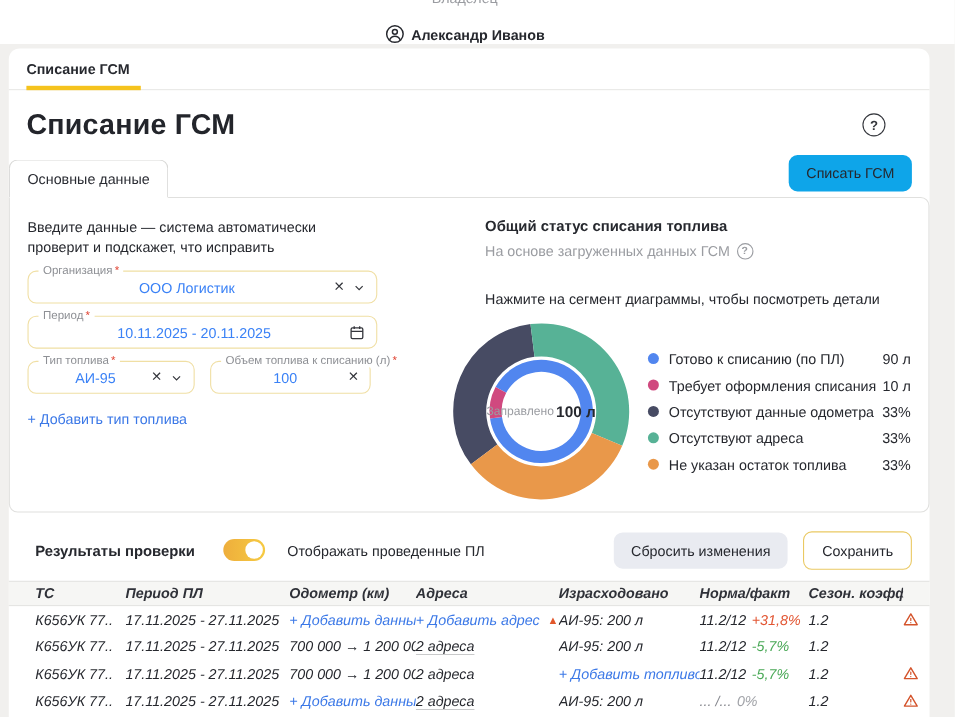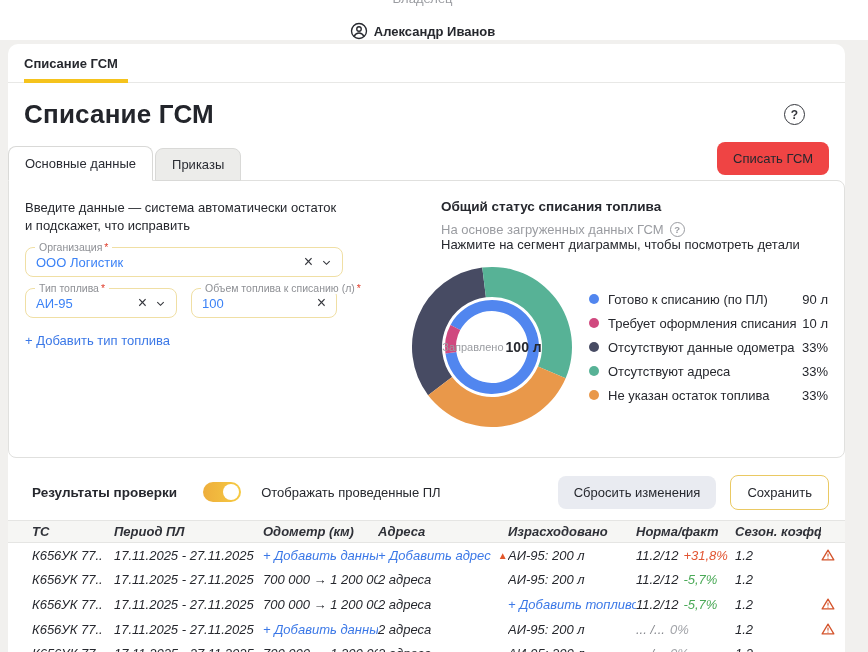--- a/index.html
+++ b/index.html
@@ -29,46 +29,46 @@
               display:flex; align-items:center; justify-content:center;
               font-size:12px; font-weight:700; color:#34363c; cursor:pointer; }
   
   .tabsrow { display:flex; align-items:flex-end; padding:2px 16px 0 0; position:relative; z-index:2; }
   .tab { font-size:13px; font-weight:400; color:#2a2c33; background:#ececea;
          border:1px solid #d9d9d7; border-radius:8px 8px 0 0; padding:8px 16px;
          margin-right:2px; margin-bottom:-1px; cursor:pointer; }
   .tab.active { background:#fff; border-bottom:1px solid #fff; padding:9px 16px; }
   .btn { font-family:inherit; font-size:13px; border:none; border-radius:8px;
          padding:9px 16px; cursor:pointer; color:#26282e; }
-  .btn-yellow { background:#ef4444; margin-left:auto; margin-bottom:5px; }
+  .btn-yellow { background:#0ea5e9; margin-left:auto; margin-bottom:5px; }
   
   .panel { border:1px solid #e0e0de; border-radius:0 8px 8px 8px; margin:0;
            display:flex; padding:18px 16px 6px; min-height:278px; }
   .formcol { width:318px; flex:none; }
   .intro { font-size:13px; line-height:18px; color:#26282e; margin-bottom:12px; }
   .field { position:relative; height:30px; border:1.5px solid #f0dfa4; border-radius:8px;
            display:flex; align-items:center; padding:0 10px; margin-bottom:11px;
-           background:#fff; cursor:text; }
+           background:#fff; cursor:text;text-align:center; }
   .flabel { position:absolute; top:-7px; left:9px; background:#fff; padding:0 4px;
             font-size:10.5px; color:#8e9095; white-space:nowrap; }
   .flabel .req { color:#e0402f; margin-left:2px; }
   .fvalue { font-size:13px; color:#3b82f6; flex:1; white-space:nowrap; overflow:hidden; }
   .ficons { display:flex; align-items:center; gap:8px; color:#34363c; }
   .clear { font-size:16px; line-height:1; cursor:pointer; }
   .chev  { display:flex; cursor:pointer; }
   .fieldrow { display:flex; gap:14px; }
   .fieldrow .field { margin-bottom:0; }
   .f-type { width:152px; } .f-vol { width:146px; }
   .addlink { display:inline-block; margin-top:15px; font-size:13px; color:#3b78e7;
              text-decoration:none; cursor:pointer; }
   
   .chartcol { margin-left:98px; flex:1; }
   .chart-title { font-size:13.5px; font-weight:700; margin-bottom:8px; }
   .chart-sub { display:flex; align-items:flex-end; gap:6px; font-size:13px; color:#9a9ca1;
-               margin-bottom:0; }
+               margin-bottom:28px; }
   .minihelp { width:15px; height:15px; border:1.3px solid #9a9ca1; border-radius:50%;
               display:flex; align-items:center; justify-content:center; font-size:9.5px;
               font-weight:700; color:#9a9ca1; cursor:pointer; }
   .chart-hint { font-size:13px; color:#26282e; margin-bottom:10px; }
   .chartrow { display:flex; align-items:center; margin-left:-34px; }
   .donutwrap { position:relative; width:170px; height:170px; flex:none; cursor:pointer; }
   .donutcenter { position:absolute; inset:0; display:flex; flex-direction:row;
                  align-items:center; justify-content:center; gap:2px; pointer-events:none; }
   .dc-label { font-size:11px; color:#9a9ca1; }
   .dc-value { font-size:14px; font-weight:700; color:#26282e; }
@@ -129,41 +129,52 @@
     <span class="pagetab">Списание ГСМ</span>
   </div>
 
   <div class="titlerow">
     <h1>Списание ГСМ</h1>
     <span class="helpicon">?</span>
   </div>
 
   <div class="tabsrow">
     <div class="tab active">Основные данные</div>
-    <div class="tab">Приказы</div>
     <button class="btn btn-yellow">Списать ГСМ</button>
   </div>
 
   <div class="panel">
     <div class="formcol">
-      <p class="intro">Введите данные — система автоматически остаток и подскажет, что исправить</p>
+      <p class="intro">Введите данные — система автоматически проверит и подскажет, что исправить</p>
 
       <div class="field">
         <span class="flabel"><span>Организация</span><span class="req">*</span></span>
         <span class="fvalue">ООО Логистик</span>
         <span class="ficons">
           <span class="clear">×</span>
           <span class="chev">
             <svg width="11" height="11" viewBox="0 0 24 24" fill="none" stroke="#34363c" stroke-width="2.4">
                 <path d="M5 9 L12 16 L19 9"></path>
               </svg>
           </span>
         </span>
       </div>
 
+      <div class="field">
+        <span class="flabel"><span>Период</span><span class="req">*</span></span>
+        <span class="fvalue">10.11.2025 - 20.11.2025</span>
+        <span class="ficons">
+          <span class="chev">
+            <svg width="15" height="15" viewBox="0 0 24 24" fill="none" stroke="#34363c" stroke-width="1.9">
+              <rect x="3.5" y="5" width="17" height="15.5" rx="2"></rect>
+                <path d="M3.5 10 H20.5 M8 2.6 V6.6 M16 2.6 V6.6"></path>
+            </svg>
+          </span>
+        </span>
+      </div>
 
       <div class="fieldrow">
         <div class="field f-type">
           <span class="flabel"><span>Тип топлива</span><span class="req">*</span></span>
           <span class="fvalue">АИ-95</span>
           <span class="ficons">
             <span class="clear">×</span>
             <span class="chev">
               <svg width="11" height="11" viewBox="0 0 24 24" fill="none" stroke="#34363c" stroke-width="2.4">
                   <path d="M5 9 L12 16 L19 9"></path>

